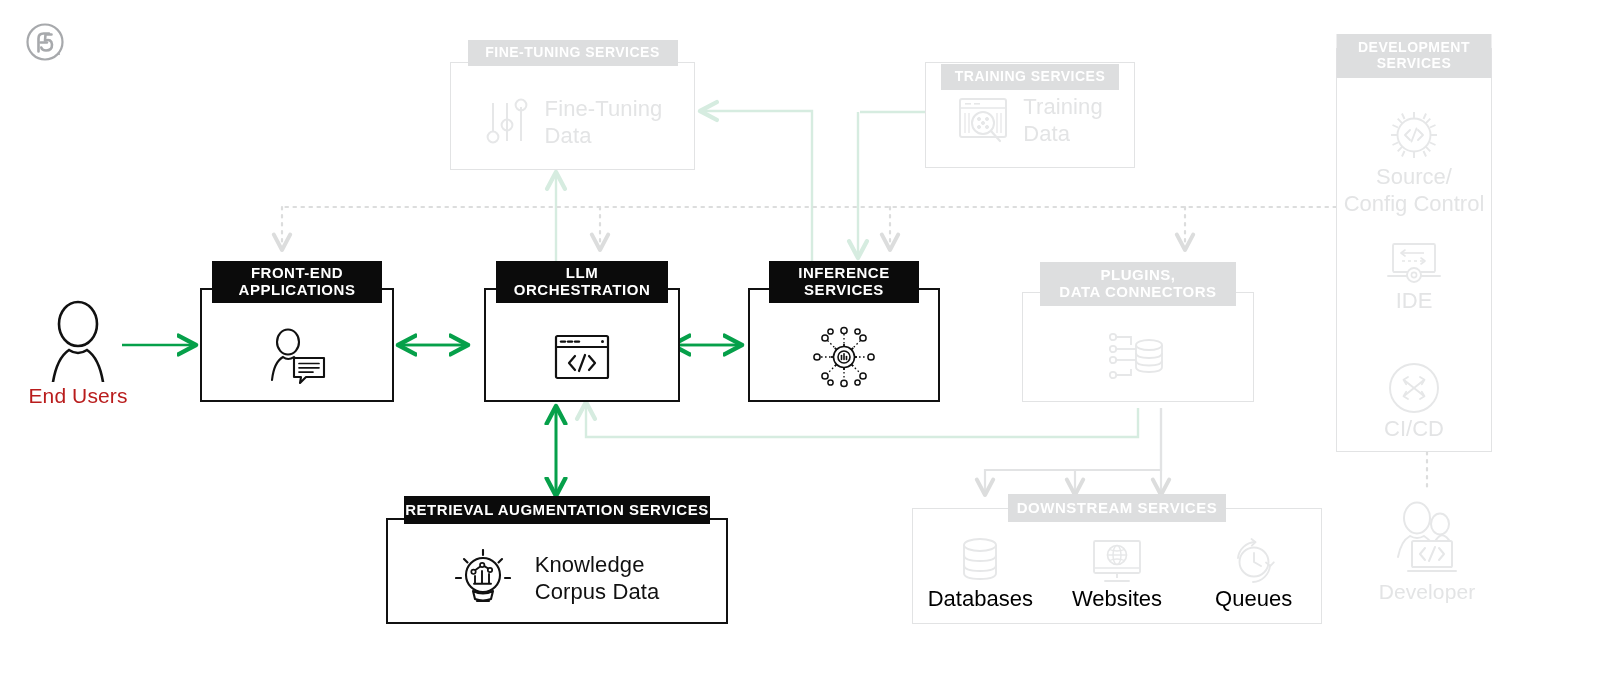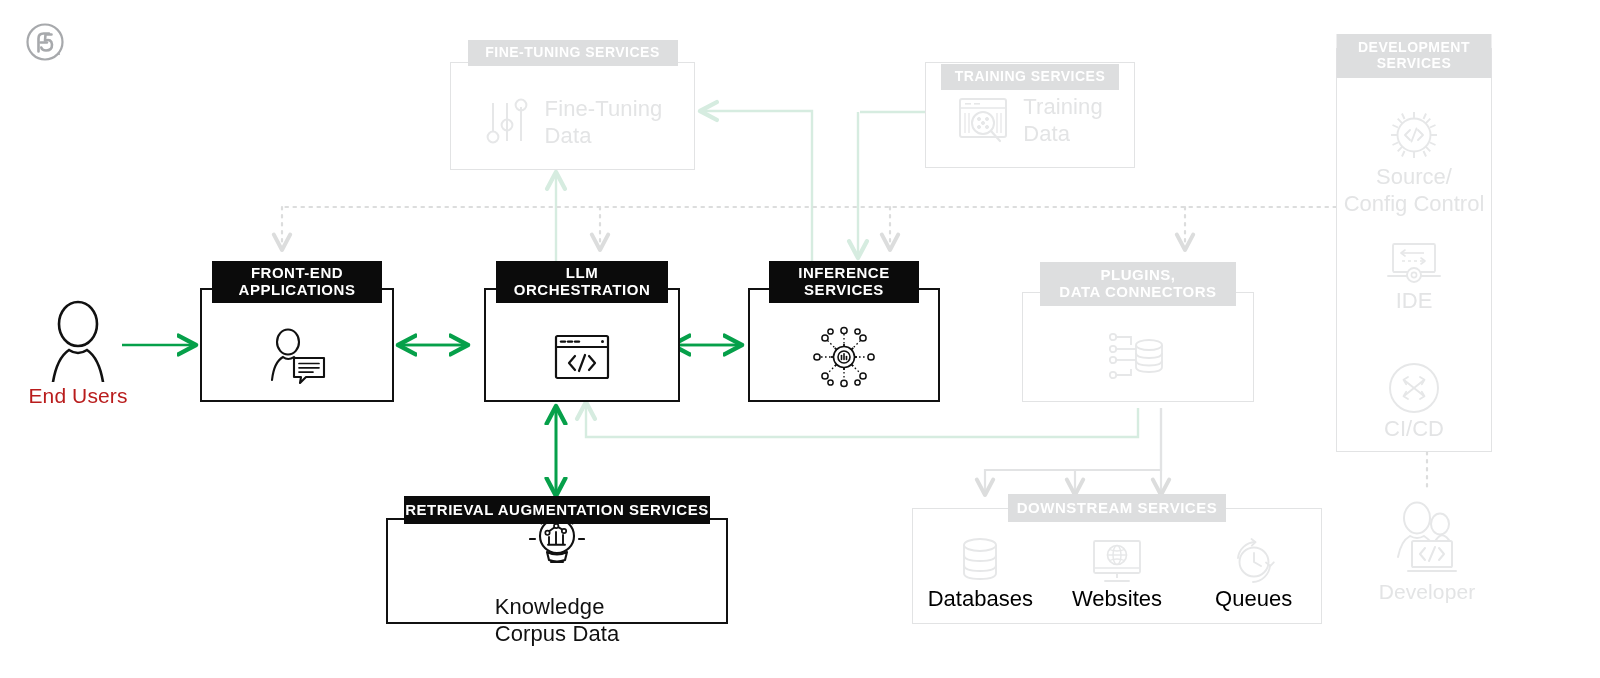--- a/index.html
+++ b/index.html
@@ -369,21 +369,21 @@
           <path d="M9 31 L29 31"></path>
           <path d="M9 46 L24 46 L24 40"></path>
         </g>
       </svg>
     </div>
   </div>
 
   <div class="node active" style="left:386px;top:518px;width:342px;height:106px;">
     <div class="frame"></div>
     <div class="hdr" style="top:-22px;width:306px;height:28px;font-size:15px;">RETRIEVAL AUGMENTATION SERVICES</div>
-    <div class="body-row" style="padding-top:16px;gap:24px;flex-direction:column;">
+    <div class="body-row" style="padding-top:16px;gap:24px;">
       <svg class="ico" width="56" height="60" viewBox="0 0 56 60">
         <circle cx="28" cy="26" r="17" fill="none" stroke="#111" stroke-width="2.1"></circle>
         <path d="M18 42 Q28 47 38 42 L36 50 Q28 53 20 50 Z" fill="none" stroke="#111" stroke-width="2.1" stroke-linejoin="round"></path>
         <path d="M22 52 L34 52" stroke="#111" stroke-width="2.1" stroke-linecap="round"></path>
         <g stroke="#111" stroke-width="2.1" stroke-linecap="round">
           <line x1="28" y1="1" x2="28" y2="6"></line>
           <line x1="9" y1="10" x2="12.5" y2="13.5"></line>
           <line x1="47" y1="10" x2="43.5" y2="13.5"></line>
           <line x1="1" y1="29" x2="6" y2="29"></line>
           <line x1="55" y1="29" x2="50" y2="29"></line>

